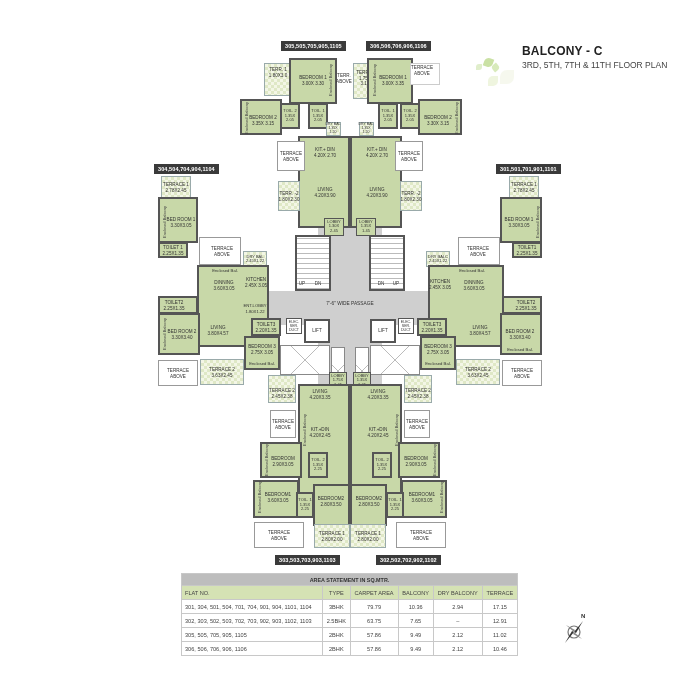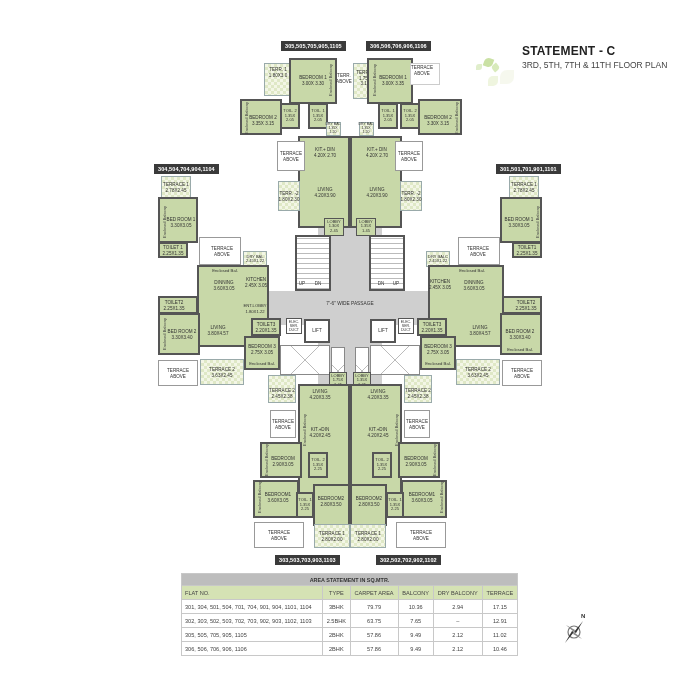--- a/index.html
+++ b/index.html
@@ -28,21 +28,21 @@
   table.area .cap th{background:#bdbdbd;color:#333;font-weight:bold;height:11px;font-size:5.4px;}
   table.area .hdr th{background:#d5e2b4;color:#444;text-align:center;}
   table.area .hdr th:first-child{text-align:left;}
   table.area td{text-align:center;background:#fff;}
   table.area td:first-child{text-align:left;}
   .compass{position:absolute;left:562px;top:616px;width:28px;height:28px;}
 </style>
 </head>
 <body>
 
-<div class="abs title">STATEMENT - C</div>
+<div class="abs title">BALCONY - C</div>
 <div class="abs subtitle">3RD, 5TH, 7TH &amp; 11TH FLOOR PLAN</div>
 <div>
   <div class="leaf" style="left:484px;top:58px;width:9px;height:9px;background:#9fc85a;transform:rotate(20deg);"></div>
   <div class="leaf" style="left:492px;top:64px;width:7px;height:7px;background:#b8d884;transform:rotate(-40deg);"></div>
   <div class="leaf" style="left:476px;top:64px;width:6px;height:6px;background:#c7e0a0;"></div>
   <div class="leaf" style="left:488px;top:76px;width:10px;height:10px;background:#e2ecc4;"></div>
   <div class="leaf" style="left:500px;top:70px;width:14px;height:14px;background:#eef2e0;"></div>
 </div>
 
 <div class="tag" style="left:281px;top:41px;">305,505,705,905,1105</div>

